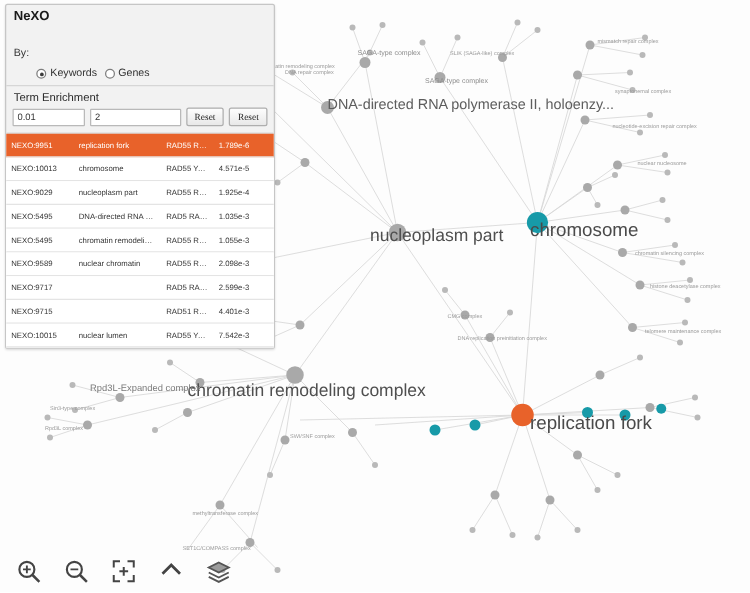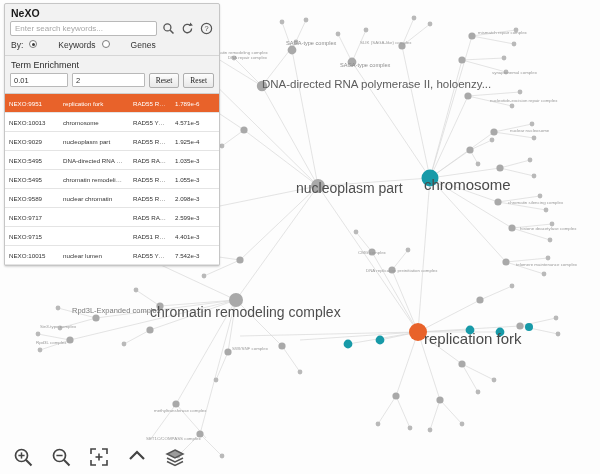--- a/index.html
+++ b/index.html
@@ -89,21 +89,21 @@
     cursor: pointer;
   }
   .radio-row {
     display: flex;
     align-items: center;
     gap: 6px;
     padding: 0 6px 5px 6px;
     font-size: 8.5px;
     color: #333;
   }
-  .radio-item { display: flex; align-items: flex-start; gap: 21px; }
+  .radio-item { display: flex; align-items: flex-end; gap: 3px; margin-top: 32px; }
   .radio {
     width: 8px; height: 8px;
     border-radius: 50%;
     border: 1px solid #7d7d7d;
     background: #fff;
     display: inline-block;
     position: relative;
     box-sizing: border-box;
   }
   .radio.checked::after {
@@ -132,20 +132,21 @@
     font-size: 7.5px;
     color: #333;
     padding: 2px 3px;
     box-sizing: border-box;
     overflow: hidden;
     line-height: 1.3;
     border-radius: 1px;
   }
   .params-row {
     display: flex;
+    align-items: center;
     gap: 4px;
     padding: 0 5px 5px 5px;
   }
   .param-input {
     width: 58px;
     height: 14px;
     border: 1px solid #b9b9b9;
     background: #fff;
     font-size: 7.5px;
     color: #333;
@@ -481,41 +482,20 @@
         <div class="net-label tiny" style="left: 36px; top: 340px;">Rpd3L complex</div>
         <div class="net-label tiny" style="left: 232px; top: 346px;">SWI/SNF complex</div>
         <div class="net-label tiny" style="left: 154px; top: 408px;">methyltransferase complex</div>
         <div class="net-label tiny" style="left: 146px; top: 436px;">SET1C/COMPASS complex</div>
       </div>
   </div>
 
   <div id="panel">
     <div id="panel-title">NeXO</div>
 
-    <div class="search-row">
-      <input id="search-input" type="text" placeholder="Enter search keywords..." style="">
-      <button class="icon-btn" title="Search">
-        <svg width="13" height="13" viewBox="0 0 13 13">
-          <circle cx="5.4" cy="5.4" r="3.5" fill="none" stroke="#555" stroke-width="1.3"></circle>
-          <line x1="8.2" y1="8.2" x2="11.5" y2="11.5" stroke="#555" stroke-width="1.5"></line>
-        </svg>
-      </button>
-      <button class="icon-btn" title="Refresh">
-        <svg width="13" height="13" viewBox="0 0 13 13">
-          <path d="M10.6 6.5a4.2 4.2 0 1 1-1.3-3" fill="none" stroke="#555" stroke-width="1.3"></path>
-          <polygon points="9.2,0.6 11.9,3.6 8.4,4.1" fill="#555"></polygon>
-        </svg>
-      </button>
-      <button class="icon-btn" title="Help">
-        <svg width="13" height="13" viewBox="0 0 13 13">
-          <circle cx="6.5" cy="6.5" r="5.1" fill="none" stroke="#555" stroke-width="1.2"></circle>
-          <text x="6.5" y="9.4" font-size="7.4" text-anchor="middle" fill="#555" font-family="Liberation Sans, sans-serif">?</text>
-        </svg>
-      </button>
-    </div>
 
     <div class="radio-row">
       <span>By:</span>
       <label class="radio-item">
         <span class="radio checked"></span>
         <span>Keywords</span>
       </label>
       <label class="radio-item">
         <span class="radio"></span>
         <span>Genes</span>

